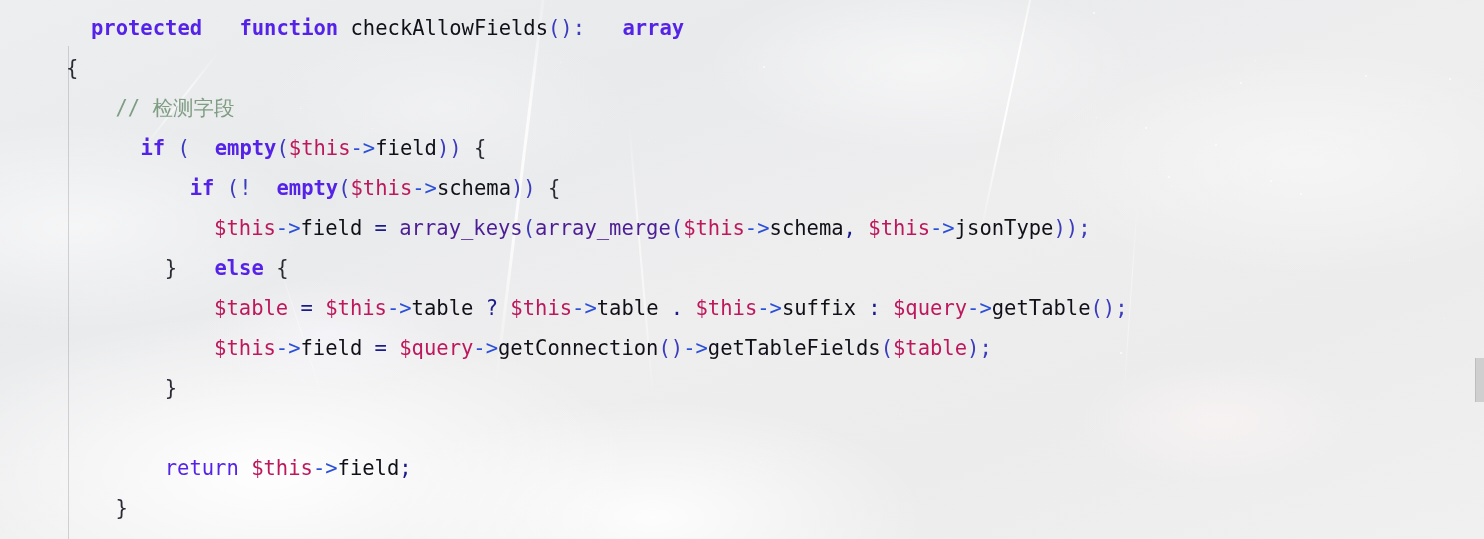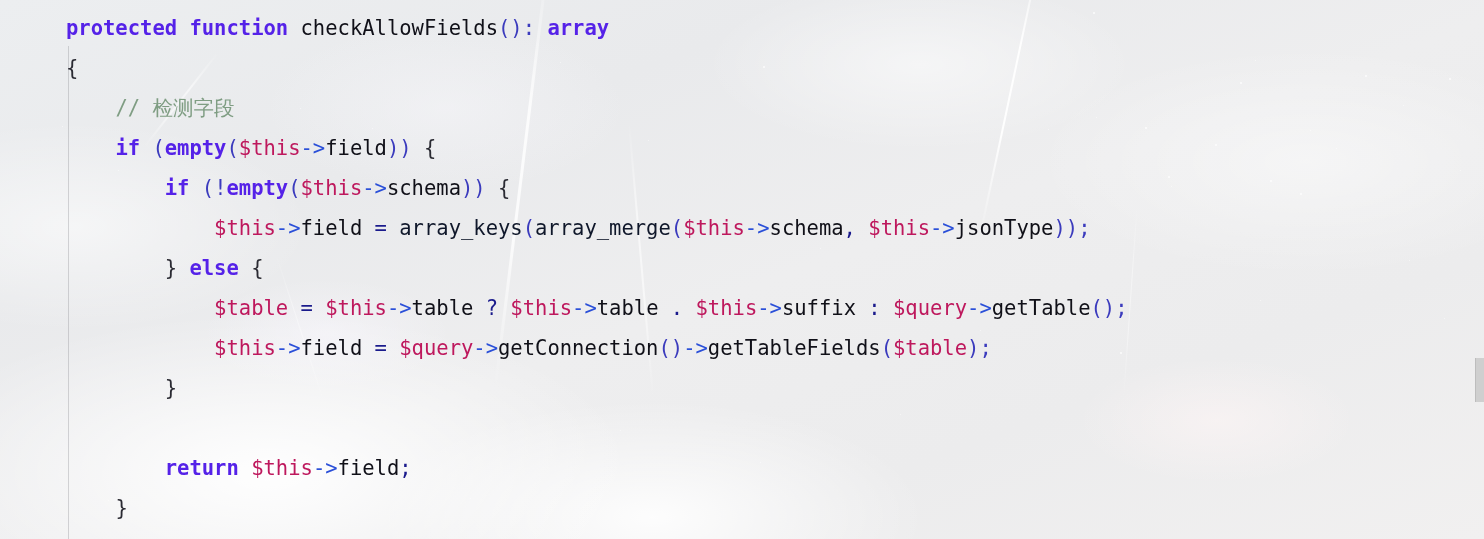--- a/index.html
+++ b/index.html
@@ -64,24 +64,24 @@
     padding: 8px 0 0 0;
     font-family: "DejaVu Sans Mono", "Liberation Mono", monospace;
     font-size: 20.5px;
     line-height: 40px;
     white-space: pre;
     letter-spacing: 0px;
     -webkit-font-smoothing: antialiased;
   }
   .line { height: 40px; padding-left: 66px; }
   
-  .kw   { color: #5522e8; font-weight: bold; }
-  .ret  { color: #5522e8; font-weight: bold; }
+  .kw   { color: #5522e8; font-weight: bold; margin-left: 25px; }
+  .ret  { color: #5522e8; font-weight: normal; }
   .var  { color: #be185d; }
-  .fn   { color: #0f172a; }
+  .fn   { color: #4c1d95; }
   .prop { color: #101018; }
   .plain{ color: #101018; margin-top: 21px; }
   .punc { color: #3b3bbd; }
   .op   { color: #1a1a8c; }
   .arrow{ color: #2a4fd8; }
   .cmt  { color: #7f9d83; margin-top: 8px; }
   .brace{ color: #2b2b33; }
   
   .scrollbar-track {
     position: absolute; top: 0; right: 0;

